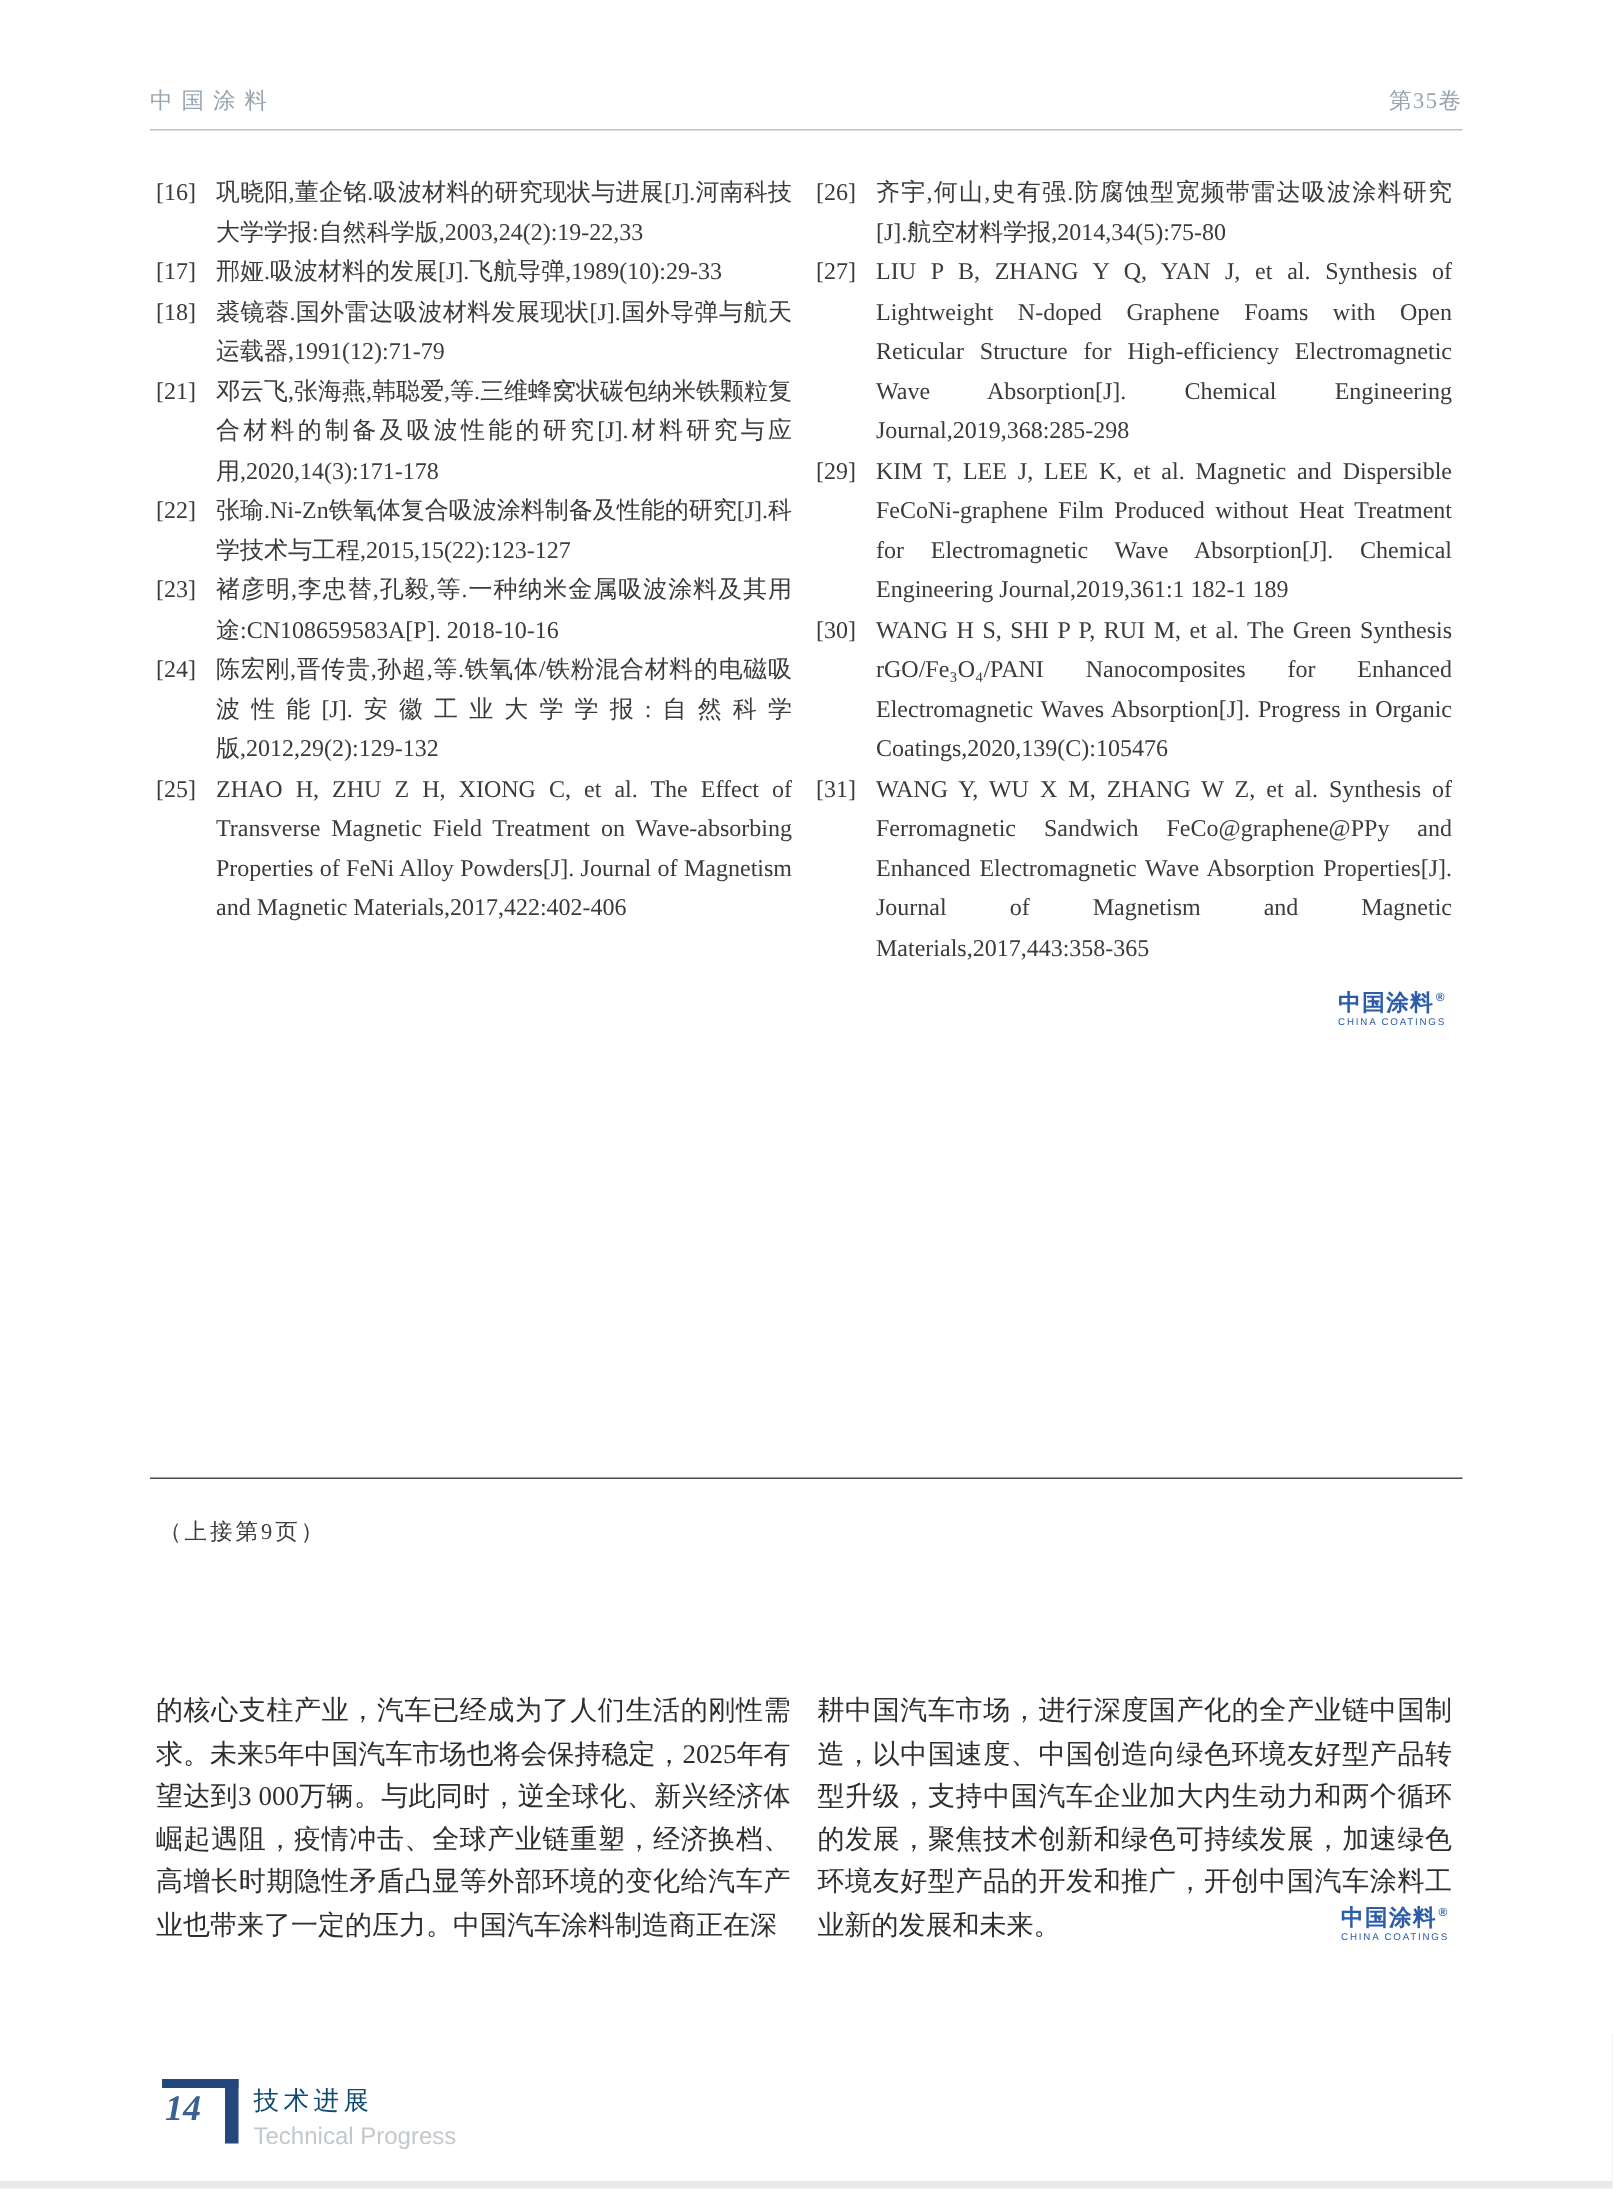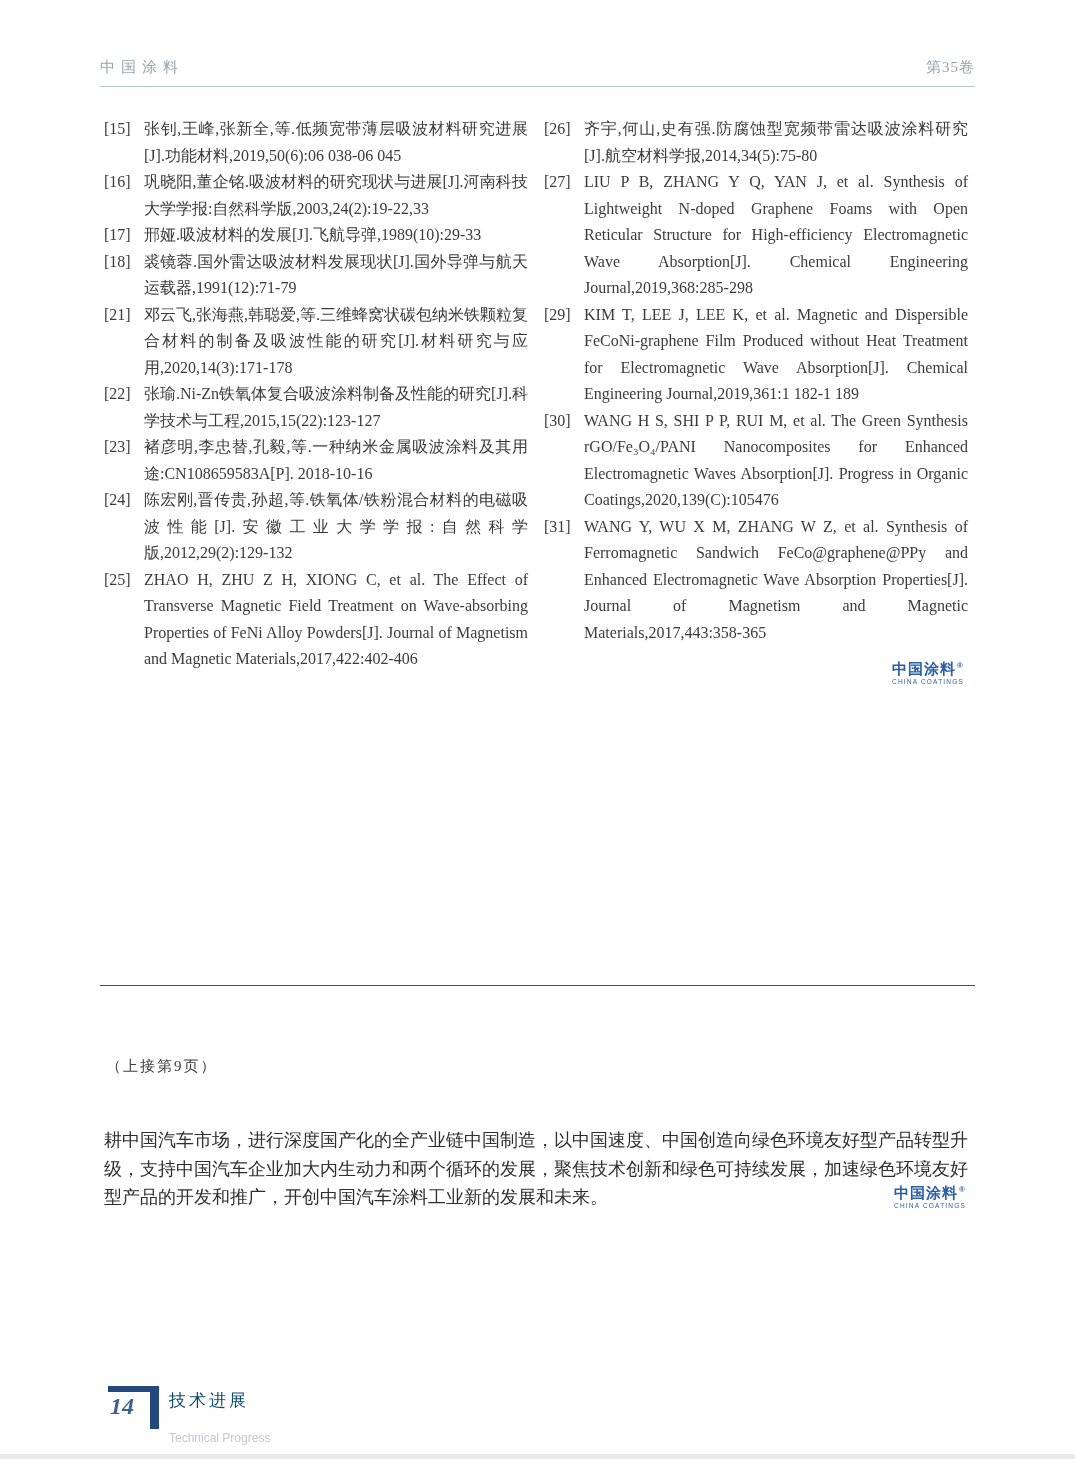--- a/index.html
+++ b/index.html
@@ -43,21 +43,21 @@
   .logo-reg{font-size:8px;vertical-align:super;margin-left:1px;}
   .logo-en{font-size:6.5px;letter-spacing:1.2px;font-family:"Liberation Sans","DejaVu Sans",sans-serif;}
   .refs-logo-wrap{margin-top:14px;text-align:right;padding-right:4px;}
   
   .section-divider{
     position:absolute;left:100px;right:100px;top:985px;
     border-top:1.5px solid #4c4c4c;
   }
   .continuation-note{
     position:absolute;left:106px;top:1012px;
-    font-size:15px;letter-spacing:2px;color:#3c3c3c;margin-top:45px;
+    font-size:15px;letter-spacing:2px;color:#3c3c3c;
   }
   
   .article{
     position:absolute;left:104px;top:1126px;width:864px;
     display:flex;gap:18px;
   }
   .art-col{
     flex:1;min-width:0;position:relative;
     font-size:18px;line-height:28.5px;
     color:#2e2e2e;
@@ -75,38 +75,34 @@
     height:36px;width:36px;
     padding:1px 4px 0 2px;
   }
   .page-number{
     font-style:italic;font-weight:bold;
     font-size:24px;color:#3b6094;
     font-family:"Liberation Serif","DejaVu Serif",serif;
   }
   .footer-text{margin-left:10px;padding-top:3px;font-family:"Liberation Sans","DejaVu Sans",sans-serif;}
   .section-cn{font-size:17px;letter-spacing:3px;color:#0c4a6e;}
-  .section-en{font-size:12px;color:#c3c8cc;margin-top:19px;}
+  .section-en{font-size:16px;color:#c3c8cc;margin-top:4px;}
 </style>
 </head>
 <body>
 
 <div class="page">
 
   <div class="page-header">
     <span class="journal-name">中国涂料</span>
     <span class="volume-label">第35卷</span>
   </div>
 
   <div class="refs">
     <div class="refs-col" id="refs-left">
-        <div class="ref-item">
-          <span class="ref-label">[15]</span>
-          <span class="ref-text">张钊,王峰,张新全,等.低频宽带薄层吸波材料研究进展[J].功能材料,2019,50(6):06 038-06 045</span>
-        </div>
         <div class="ref-item">
           <span class="ref-label">[16]</span>
           <span class="ref-text">巩晓阳,董企铭.吸波材料的研究现状与进展[J].河南科技大学学报:自然科学版,2003,24(2):19-22,33</span>
         </div>
         <div class="ref-item">
           <span class="ref-label">[17]</span>
           <span class="ref-text">邢娅.吸波材料的发展[J].飞航导弹,1989(10):29-33</span>
         </div>
         <div class="ref-item">
           <span class="ref-label">[18]</span>
@@ -163,20 +159,21 @@
         </span>
       </div>
     </div>
   </div>
 
   <div class="section-divider"></div>
 
   <div class="continuation-note">（上接第9页）</div>
 
   <div class="article">
+    <div class="art-col">的核心支柱产业，汽车已经成为了人们生活的刚性需求。未来5年中国汽车市场也将会保持稳定，2025年有望达到3 000万辆。与此同时，逆全球化、新兴经济体崛起遇阻，疫情冲击、全球产业链重塑，经济换档、高增长时期隐性矛盾凸显等外部环境的变化给汽车产业也带来了一定的压力。中国汽车涂料制造商正在深</div>
     <div class="art-col">
       <span>耕中国汽车市场，进行深度国产化的全产业链中国制造，以中国速度、中国创造向绿色环境友好型产品转型升级，支持中国汽车企业加大内生动力和两个循环的发展，聚焦技术创新和绿色可持续发展，加速绿色环境友好型产品的开发和推广，开创中国汽车涂料工业新的发展和未来。</span>
       <span class="inline-logo logo">
         <span class="logo-cn"><span>中国涂料</span><span class="logo-reg">®</span></span>
         <div class="logo-en">CHINA COATINGS</div>
       </span>
     </div>
   </div>
 
   <div class="page-footer">

